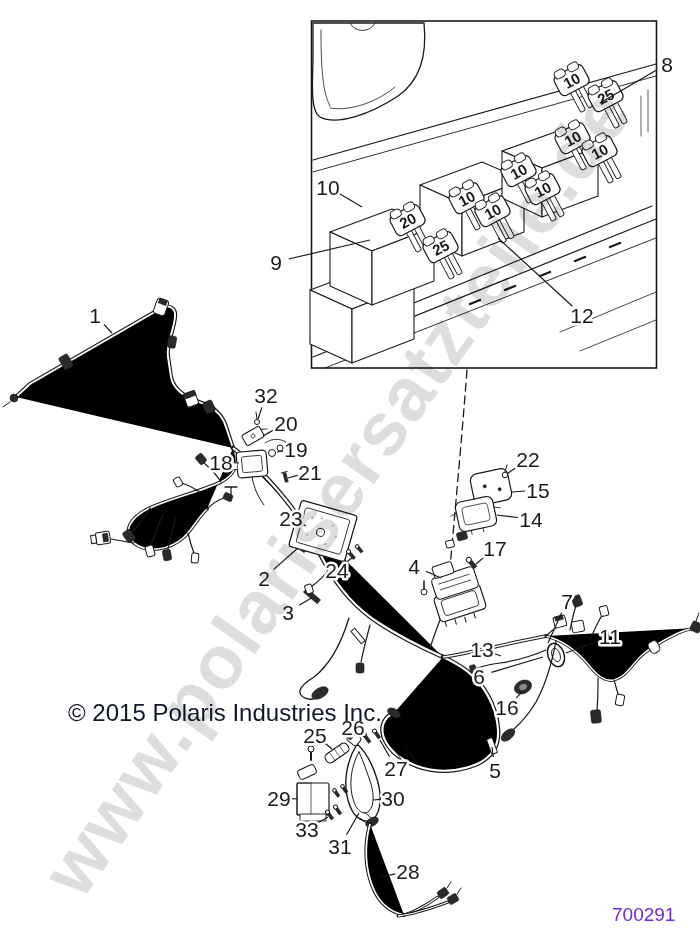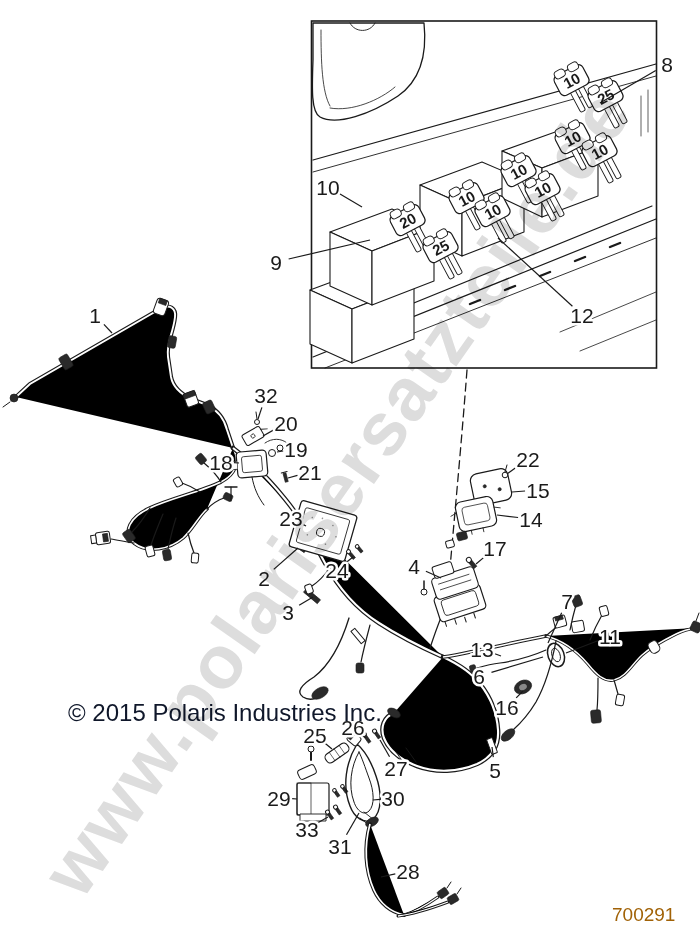--- a/index.html
+++ b/index.html
@@ -4,21 +4,21 @@
 <style>
   html,body{margin:0;padding:0;background:#fff;}
   .page{position:relative;width:700px;height:944px;background:#fff;overflow:hidden;
         font-family:"Liberation Sans",sans-serif;}
   .art-svg{position:absolute;left:0;top:0;z-index:2;}
   .watermark{position:absolute;left:25px;top:862px;z-index:5;pointer-events:none;
         transform-origin:0 0;transform:rotate(-55deg);white-space:nowrap;
         font-family:"Liberation Sans",sans-serif;font-weight:bold;font-size:75px;
         letter-spacing:2px;color:#c8c8c8;opacity:.62;mix-blend-mode:multiply;}
   .copyright{position:absolute;left:68px;top:699px;z-index:4;font-size:24px;color:#0f172a;}
-  .part-number{position:absolute;left:612px;top:904px;z-index:4;font-size:19px;color:#a16207;}
+  .part-number{position:absolute;left:612px;top:904px;z-index:4;font-size:19px;color:#6d28d9;}
   path,line,rect,circle,ellipse{vector-effect:none;}
   .ln{stroke:#1a1a1a;fill:none;stroke-linecap:round;stroke-linejoin:round;}
   .fw{fill:#fff;stroke:#1a1a1a;stroke-linejoin:round;}
   .fd{fill:#2a2a2a;stroke:#1a1a1a;stroke-width:.6;}
   path[data-tube]{stroke:#1a1a1a;fill:none;stroke-linecap:round;stroke-linejoin:round;}
   #callout-layer text, #inset-fuse-layer text{
         font-family:"Liberation Sans",sans-serif;fill:#1a1a1a;
         paint-order:stroke;stroke:#fff;stroke-width:5px;stroke-linejoin:round;}
   #callout-layer text{font-size:21px;}
   #inset-fuse-layer text{font-size:15px;font-weight:bold;stroke-width:2px;}

